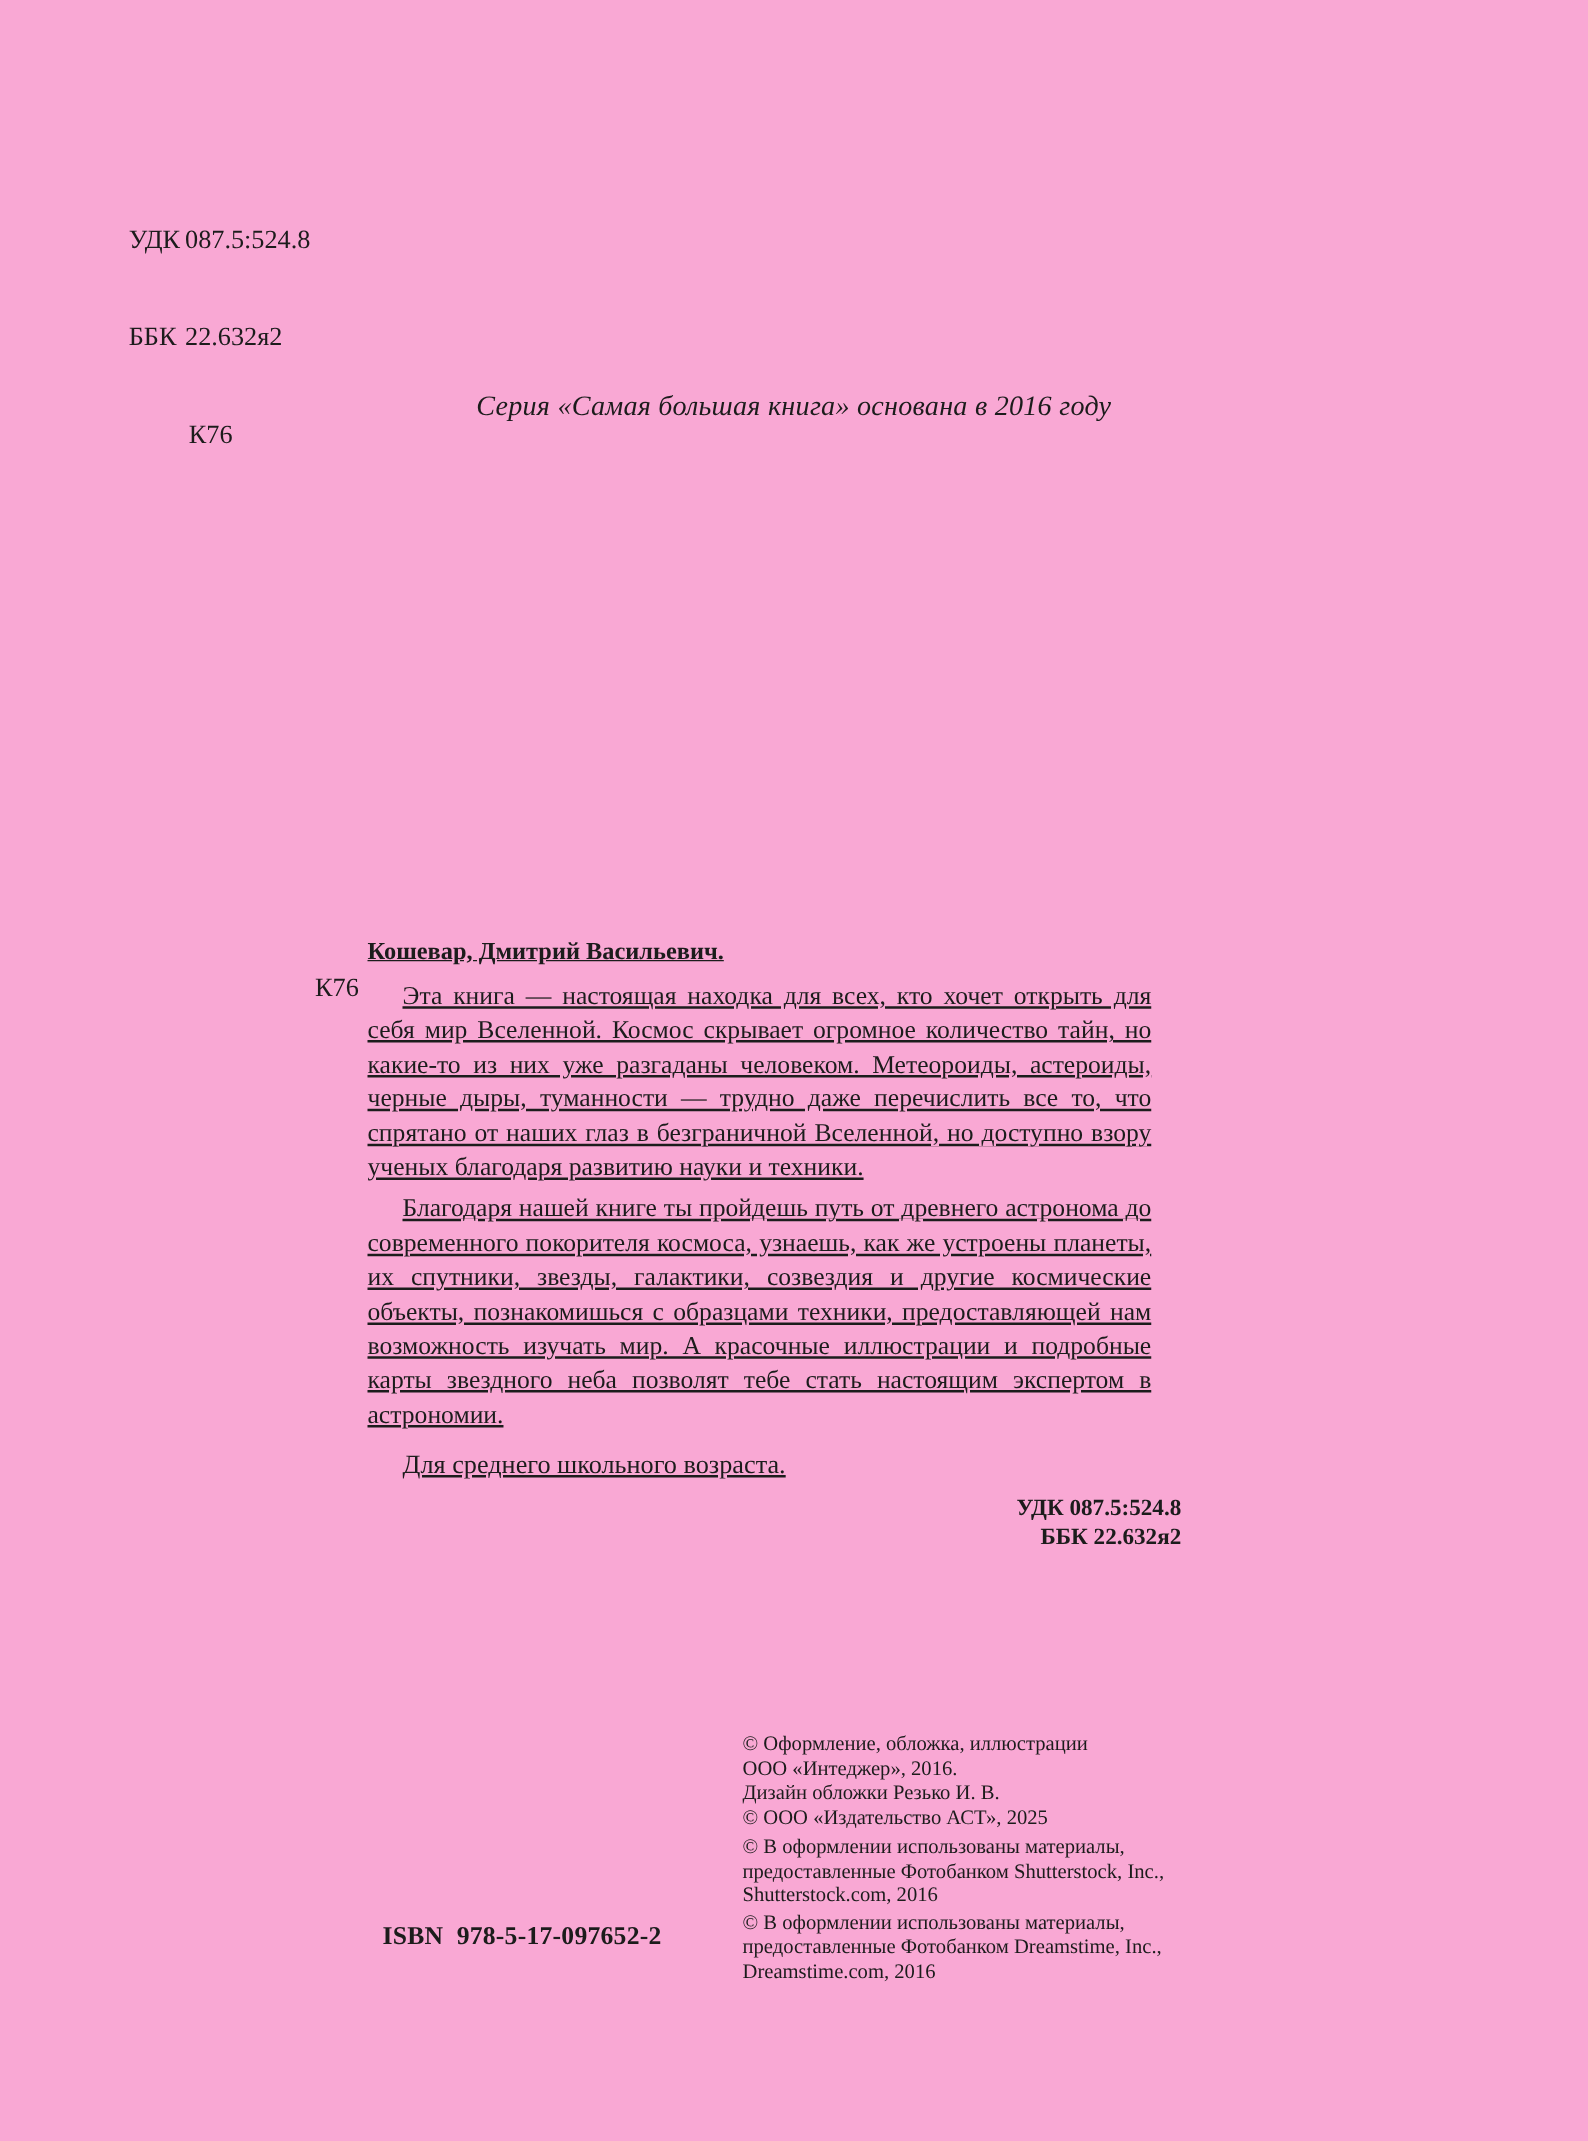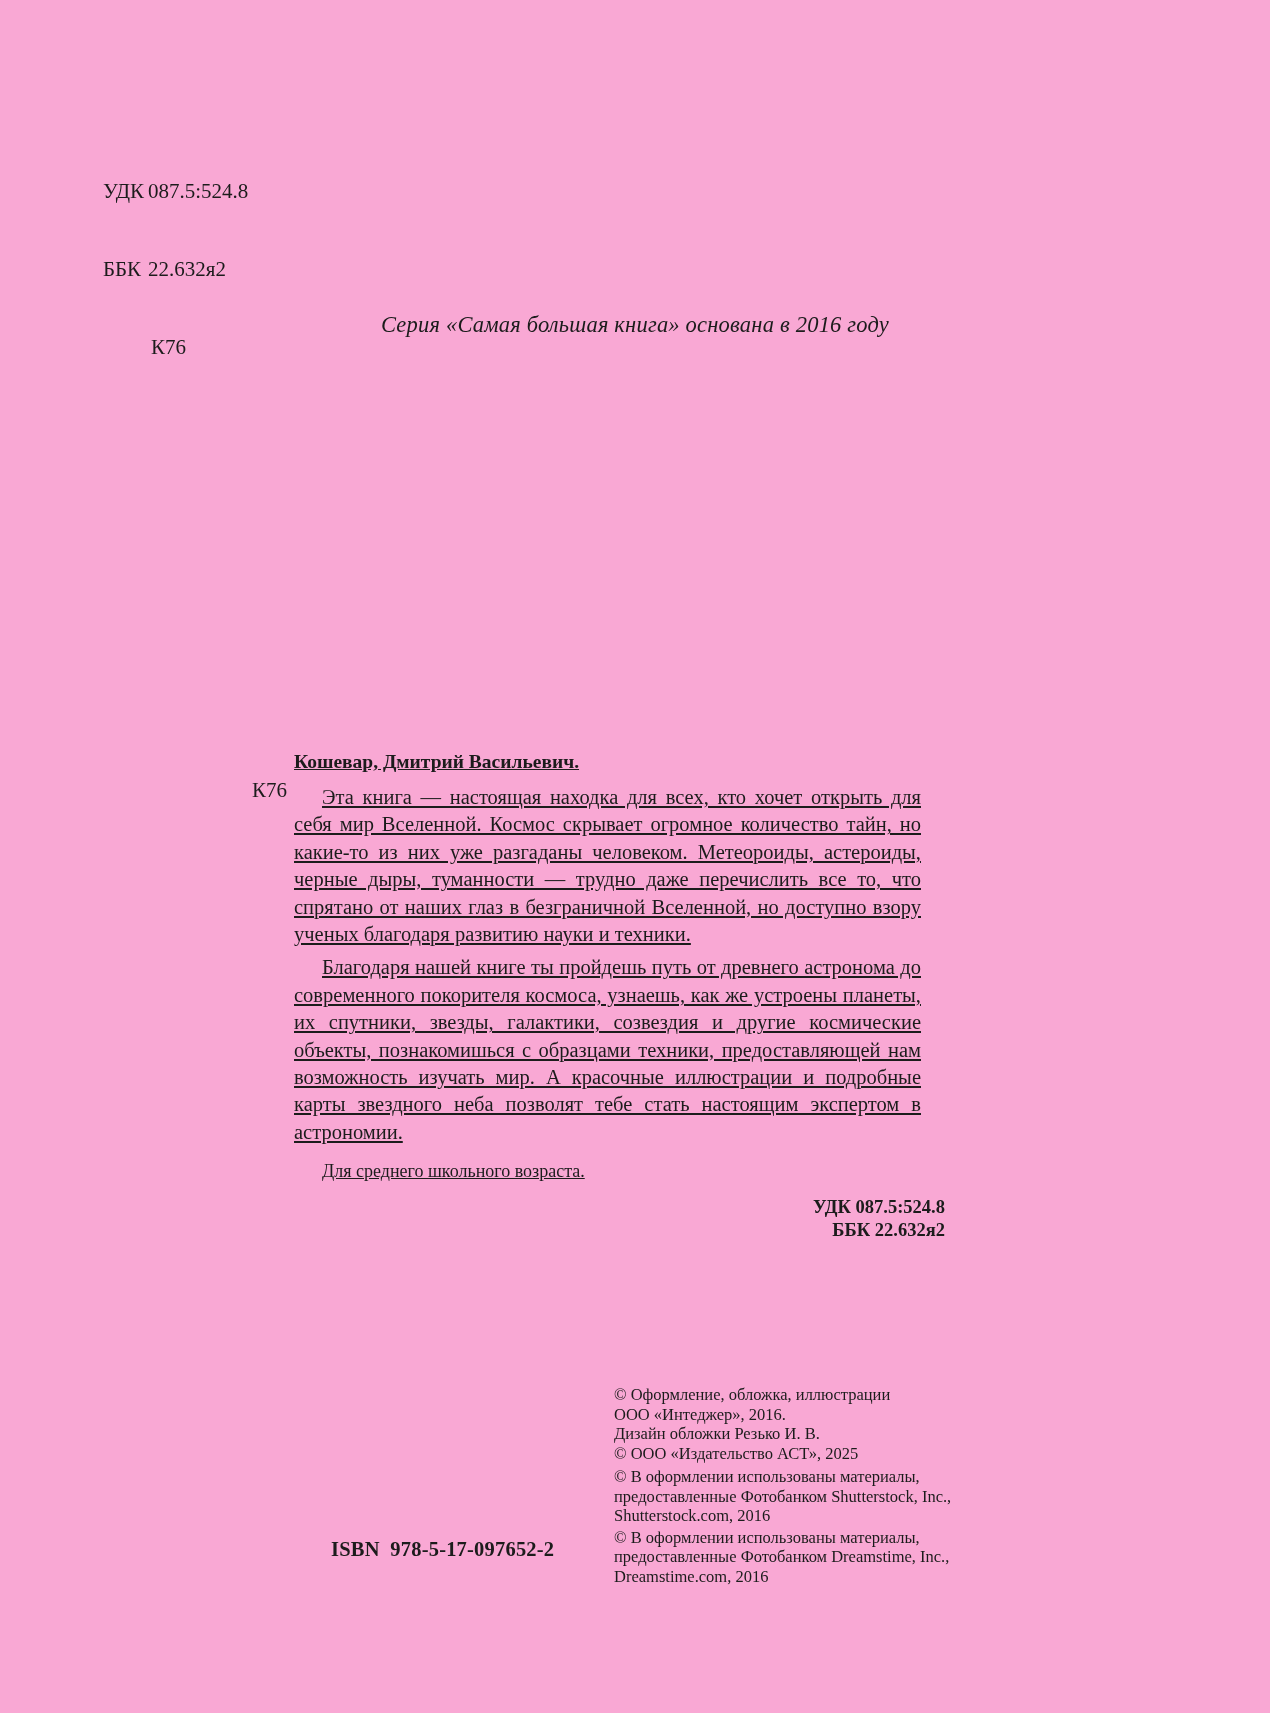--- a/index.html
+++ b/index.html
@@ -95,21 +95,21 @@
     font-size: 20.5px;
     line-height: 27.4px;
     margin: 10px 0 0 0;
     text-indent: 28px;
     text-align: justify;
   }
   .para.tight {
     margin-top: 6px;
   }
   .para-plain {
-    font-size: 18px;
+    font-size: 21px;
     line-height: 27px;
     margin: 12px 0 0 0;
     text-indent: 28px;
   }
 
   
   .udk-bold {
     position: absolute;
     left: 690px;
     top: 1196px;
@@ -117,37 +117,37 @@
     text-align: right;
     font-weight: bold;
     font-size: 18.5px;
     line-height: 23px;
   }
   .udk-bold span { display: block; }
 
   
   .copyright {
     position: absolute;
-    left: 614px;
+    left: 594px;
     top: 1385px;
     width: 340px;
     font-size: 16.5px;
     line-height: 19.5px;
   }
   .copyright .grp {
     margin: 0 0 4px 0;
   }
   .copyright .grp:last-child { margin-bottom: 0; }
   .copyright span { display: block; }
   .copyright .grp.photo { margin-bottom: 2px; }
 
   
   .isbn-bottom {
     position: absolute;
-    left: 331px;
+    left: 306px;
     top: 1538px;
     font-weight: bold;
     font-size: 20.5px;
     letter-spacing: 0.2px;
     white-space: pre;
   }
 </style>
 </head>
 <body>
 

